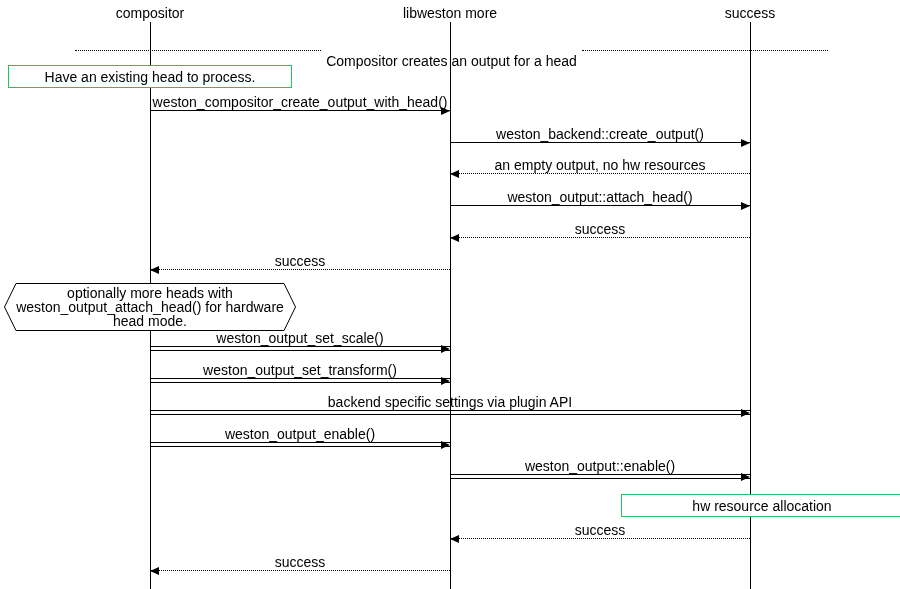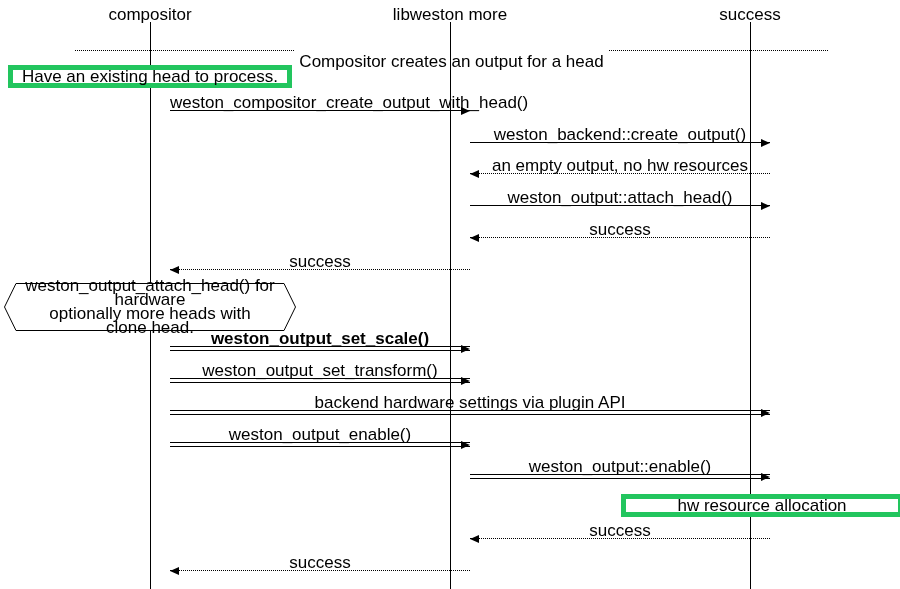--- a/index.html
+++ b/index.html
@@ -2,43 +2,43 @@
 <html><head>
 <meta charset="utf-8">
 <title>Sequence Diagram</title>
 <style>
   html,body{margin:0;padding:0;background:#ffffff;}
   #canvas{
     position:relative;
     width:900px;height:589px;
     background:#ffffff;
     font-family:"Liberation Sans","DejaVu Sans",sans-serif;
-    font-size:17px;color:#000;
+    font-size:14px;color:#000;
     overflow:hidden;
   }
   .actor{
     position:absolute;top:5px;
     transform:translateX(-50%);
     white-space:nowrap;
   }
   .lifeline{
     position:absolute;top:22px;bottom:0;width:1px;background:#000;
   }
   .divider{
     position:absolute;display:flex;align-items:center;height:15px;
   }
   .divider .dline{flex:1;height:0;border-top:1px dotted #000;}
   .divider .dlabel{padding:0 5px;white-space:nowrap;line-height:15px;margin-top:22px;}
   .note{
     position:absolute;
-    border:5px solid #22c55e;background:#fff;
+    border:1px solid #22c55e;background:#fff;
     display:flex;align-items:center;justify-content:center;
     white-space:nowrap;box-sizing:border-box;
   }
-  .msg{position:absolute;padding-left:20px;}
+  .msg{position:absolute;}
   .msg-label{
     text-align:center;height:15px;line-height:15px;white-space:nowrap;
   }
   .msg-line{position:relative;height:0;border-top:1px solid #000;}
   .msg-line.dotted{border-top:1px dotted #000;}
   .msg-line.double{height:3px;border-top:1px solid #000;border-bottom:1px solid #000;}
   .ah{position:absolute;width:0;height:0;}
   .ah.right{
     right:0;top:-4px;
     border-top:4px solid transparent;border-bottom:4px solid transparent;
@@ -119,42 +119,42 @@
     <div class="msg-line dotted">
       <span class="ah left"></span>
     </div>
   </div>
 
   <div class="hexnote" style="top:283px;left:4px;width:292px;height:48px;">
     <svg width="292" height="48" viewBox="0 0 292 48">
       <polygon points="12,0.5 280,0.5 291.5,24 280,47.5 12,47.5 0.5,24" fill="#ffffff" stroke="#000000" stroke-width="1"></polygon>
     </svg>
     <div class="hextext">
+      <div>optionally more heads with</div>
       <div>weston_output_attach_head() for hardware</div>
-      <div>optionally more heads with</div>
-      <div>clone head.</div>
+      <div>head mode.</div>
     </div>
   </div>
 
-  <div class="msg" style="top:331px;left:150px;width:300px;font-weight:bold;">
+  <div class="msg" style="top:331px;left:150px;width:300px;">
     <div class="msg-label">weston_output_set_scale()</div>
     <div class="msg-line double">
       <span class="ah right"></span>
     </div>
   </div>
 
   <div class="msg" style="top:363px;left:150px;width:300px;">
     <div class="msg-label">weston_output_set_transform()</div>
     <div class="msg-line double">
       <span class="ah right"></span>
     </div>
   </div>
 
   <div class="msg" style="top:395px;left:150px;width:600px;">
-    <div class="msg-label">backend hardware settings via plugin API</div>
+    <div class="msg-label">backend specific settings via plugin API</div>
     <div class="msg-line double">
       <span class="ah right"></span>
     </div>
   </div>
 
   <div class="msg" style="top:427px;left:150px;width:300px;">
     <div class="msg-label">weston_output_enable()</div>
     <div class="msg-line double">
       <span class="ah right"></span>
     </div>

